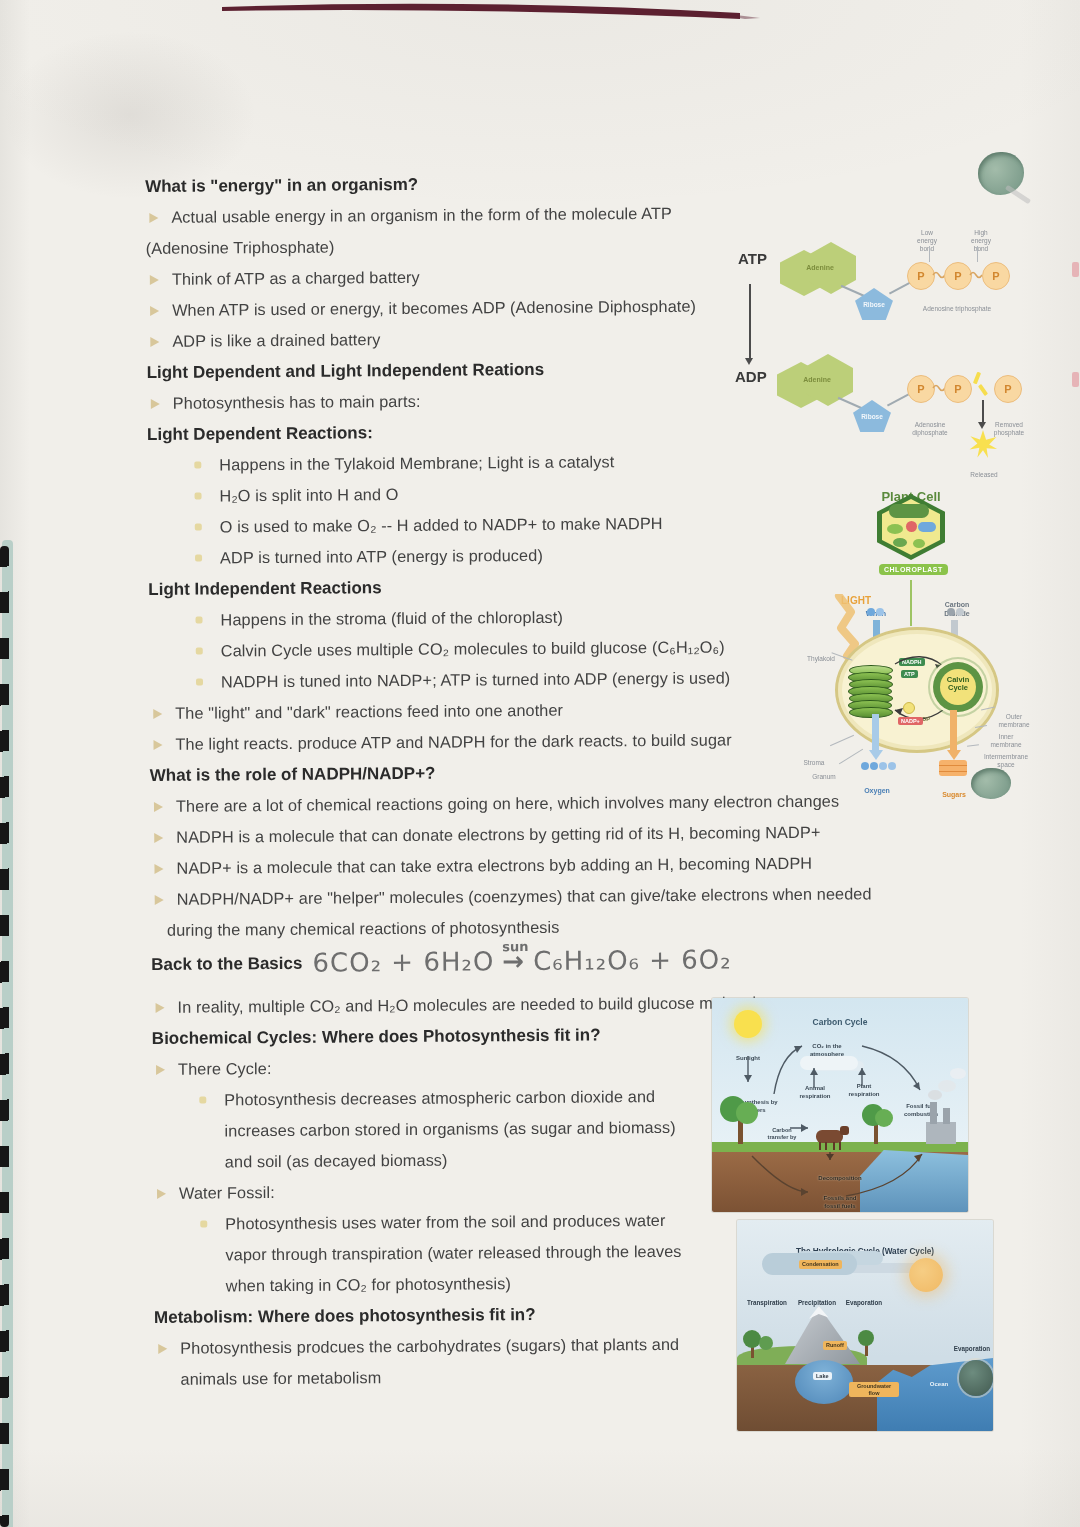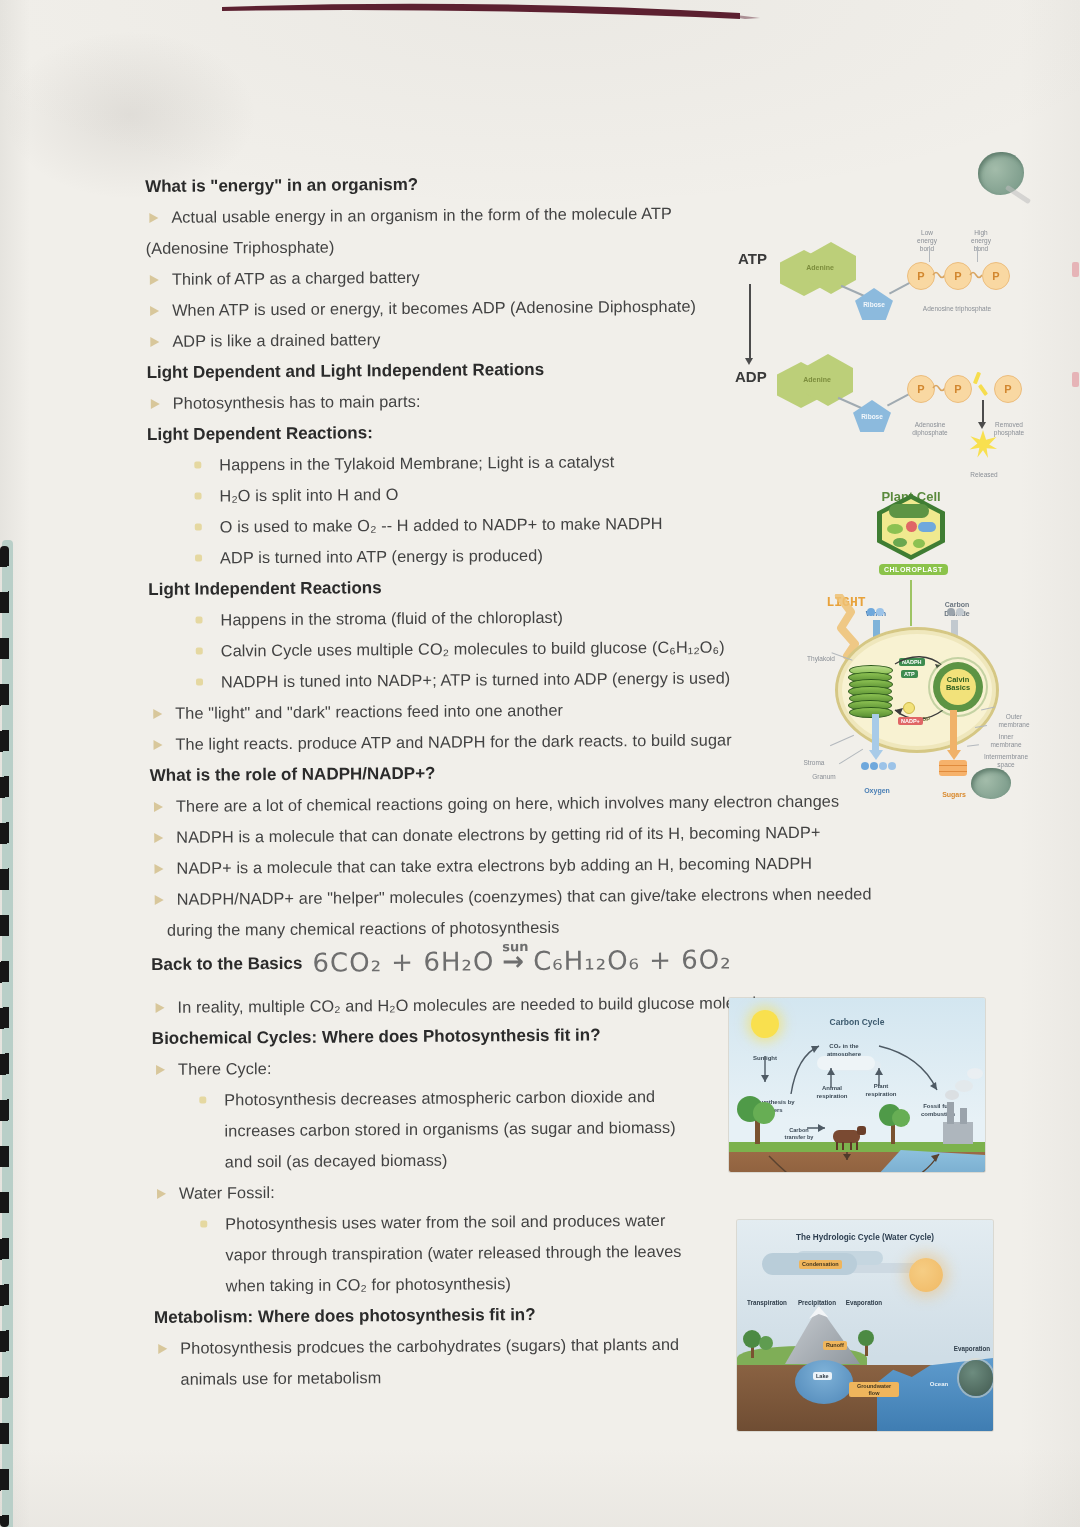--- a/index.html
+++ b/index.html
@@ -84,21 +84,21 @@
       box-shadow:0 0 0 3px #f8f2d2, 0 0 0 5px #5d944455;}
   .calvin-in{position:absolute;left:7px;top:7px;width:36px;height:36px;border-radius:50%;background:#f2e27a;}
   .calvin-txt{position:absolute;left:0;top:14px;width:100%;text-align:center;font-size:7.5px;font-weight:700;color:#2f5e1f;line-height:1.1;white-space:pre-line;}
   .molecule{position:absolute;display:flex;gap:1px;}
   .molecule i{width:8px;height:8px;border-radius:50%;display:block;}
   .fat-arrow{position:absolute;}
   .fat-arrow .shaft{position:absolute;left:3px;top:0;width:7px;}
   .fat-arrow .head{position:absolute;left:0;width:0;height:0;border-left:7px solid transparent;border-right:7px solid transparent;}
   
   .imgbox{overflow:hidden;border-radius:2px;box-shadow:0 0 0 1px rgba(150,150,140,.25);}
-  #carbon-cycle{left:729px;top:998px;width:256px;height:174px;background:linear-gradient(#d3e6f0,#e7f1f6 70%);}
+  #carbon-cycle{left:712px;top:998px;width:256px;height:214px;background:linear-gradient(#d3e6f0,#e7f1f6 70%);}
   #water-cycle{left:737px;top:1220px;width:256px;height:211px;background:linear-gradient(#e3ecf1,#cfdde6 65%);}
   .cyc-title{font-weight:700;}
   .tag{position:absolute;background:#efb55c;color:#43351d;font-size:5.5px;font-weight:700;
        border-radius:2px;padding:1px 3px;text-align:center;white-space:pre-line;line-height:1.2;}
   .wtag{position:absolute;background:rgba(255,255,255,.85);color:#2f3a44;font-size:5.5px;font-weight:700;border-radius:2px;padding:1px 3px;}
   .tree-canopy{position:absolute;border-radius:50%;}
   .trunk{position:absolute;background:#7a5230;}
   .soil-label{font-size:6px;font-weight:700;color:#2f2a22;text-shadow:0 0 2px #d9c7ae;}
   .cc-label{font-size:6px;font-weight:700;color:#3c4a56;}
 </style>
@@ -248,21 +248,21 @@
       <div class="organ" style="left:12px;top:10px;width:40px;height:14px;background:#5d9444;border-radius:8px;"></div>
       <div class="organ" style="left:10px;top:30px;width:16px;height:10px;background:#8cc152;"></div>
       <div class="organ" style="left:29px;top:27px;width:11px;height:11px;background:#e06666;"></div>
       <div class="organ" style="left:41px;top:28px;width:18px;height:10px;background:#6fa8dc;border-radius:5px;"></div>
       <div class="organ" style="left:16px;top:44px;width:14px;height:9px;background:#6aa84f;"></div>
       <div class="organ" style="left:36px;top:45px;width:12px;height:9px;background:#8cc152;"></div>
     </div>
     <div class="abs pc-banner" style="left:84px;top:102px;">CHLOROPLAST</div>
     <div class="abs" style="left:115px;top:118px;width:2px;height:46px;background:#9ec464;"></div>
 
-    <div class="lb" style="left:30px;top:120px;width:42px;font-size:13px;font-weight:700;color:#e8a23b;font-family:Liberation Mono, monospace;">LIGHT</div>
+    <div class="lb" style="left:40px;top:120px;width:42px;font-size:10px;font-weight:700;color:#e8a23b;">LIGHT</div>
     <svg class="abs" style="left:36px;top:132px;" width="40" height="70">
       <path d="M8 2 L20 18 L10 34 L24 50 L16 62" stroke="#efc173" stroke-width="8" fill="none" stroke-linejoin="round" stroke-linecap="round" opacity=".85"></path>
     </svg>
 
     <div class="lb" style="left:58px;top:134px;width:46px;font-size:7.5px;font-weight:700;color:#4a7fb5;">When</div>
     <div class="molecule" style="left:72px;top:146px;">
         <i style="background:#6fa8dc;"></i>
         <i style="background:#9cc3e8;"></i>
       </div>
     <div class="fat-arrow" style="left:75px;top:158px;height:48px;">
@@ -301,21 +301,21 @@
       <path d="M52 58 C36 70 18 70 4 58" stroke="#3b3b3b" stroke-width="1.3" fill="none"></path>
       <path d="M4 58 l8 -2 l-3 7 z" fill="#3b3b3b"></path>
     </svg>
     <div class="abs" style="left:108px;top:240px;width:10px;height:10px;border-radius:50%;background:#f2e27a;border:1px solid #cdb84a;"></div>
     <div class="lb" style="left:119px;top:241px;width:20px;font-size:5.5px;font-weight:700;color:#6b6b3a;">ADP</div>
     <div class="rbox" style="left:103px;top:255px;">NADP+</div>
 
     <div class="abs calvin-out" style="left:138px;top:200px;">
       <div class="calvin-in"></div>
       <div class="calvin-txt">Calvin
-Basics</div>
+Cycle</div>
     </div>
 
     <div class="fat-arrow" style="left:74px;top:252px;height:46px;">
       <div class="shaft" style="height:36px;background:#a8cbe8;"></div>
       <div class="head" style="top:36px;border-top:10px solid #a8cbe8;"></div>
     </div>
     <div class="molecule" style="left:66px;top:300px;">
         <i style="background:#6fa8dc;"></i>
         <i style="background:#6fa8dc;"></i>
       </div>
@@ -412,21 +412,21 @@
       <path d="M118 154 V162" stroke="#4e3a2a" stroke-width="1.4"></path>
       <path d="M118 162 l-4 -6 h8 z" fill="#4e3a2a"></path>
       <path d="M40 158 Q75 194 96 194" stroke="#5a4330" stroke-width="1.4" fill="none"></path>
       <path d="M96 194 l-7 -4 v8 z" fill="#5a4330"></path>
       <path d="M134 198 Q190 188 210 156" stroke="#5a4330" stroke-width="1.4" fill="none"></path>
       <path d="M210 156 l-8 2 l5 6 z" fill="#5a4330"></path>
     </svg>
   </div>
 
   <div class="abs imgbox" id="water-cycle">
-    <div class="lb cyc-title" style="left:0;top:0;width:100%;font-size:8.2px;color:#2c3e50;">The Hydrologic Cycle (Water Cycle)</div>
+    <div class="lb cyc-title" style="left:0;top:14px;width:100%;font-size:8.2px;color:#2c3e50;">The Hydrologic Cycle (Water Cycle)</div>
     <div class="abs" style="left:25px;top:33px;width:95px;height:22px;background:#b9cdd9;border-radius:20px;box-shadow:30px -6px 0 -4px #c5d6e0, 70px 4px 0 -6px #cdd9e2;"></div>
     <div class="tag" style="left:62px;top:40px;">Condensation</div>
     <div class="abs" style="left:172px;top:38px;width:34px;height:34px;border-radius:50%;background:radial-gradient(circle at 40% 38%,#f6cd84,#f0b964);box-shadow:0 0 14px 5px rgba(240,185,100,.45);"></div>
     <div class="lb" style="left:6px;top:66px;width:48px;font-size:6.3px;font-weight:700;color:#2e3c49;">Transpiration</div>
     <div class="lb" style="left:56px;top:66px;width:48px;font-size:6.3px;font-weight:700;color:#2e3c49;">Precipitation</div>
     <div class="lb" style="left:104px;top:66px;width:46px;font-size:6.3px;font-weight:700;color:#2e3c49;">Evaporation</div>
     <div class="lb" style="left:214px;top:112px;width:42px;font-size:6.3px;font-weight:700;color:#2e3c49;">Evaporation</div>
 
     <div class="abs" style="left:0;top:126px;width:130px;height:24px;background:#7fae57;border-radius:50% 50% 0 0;"></div>
     <div class="abs" style="left:48px;top:86px;width:75px;height:58px;background:linear-gradient(135deg,#c9cdd2,#8f979e);clip-path:polygon(45% 0,100% 100%,0 100%);"></div>

